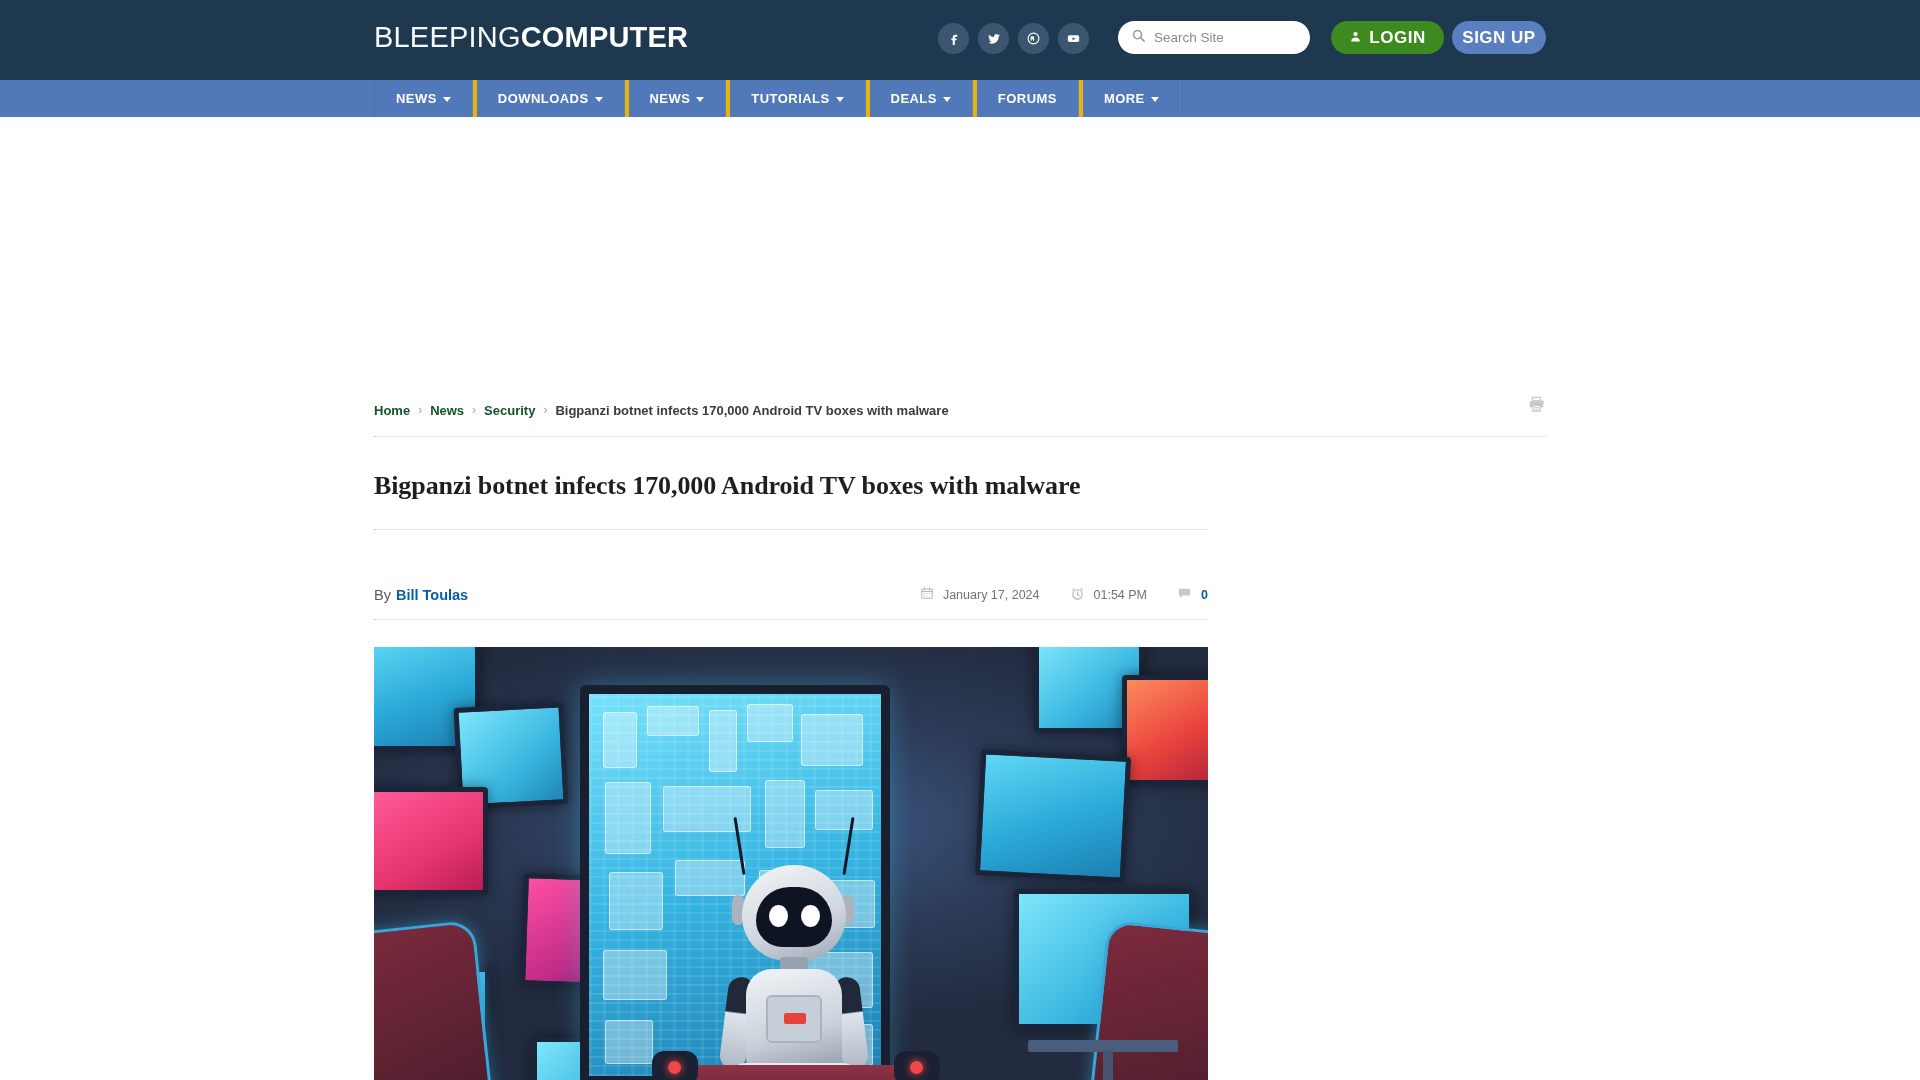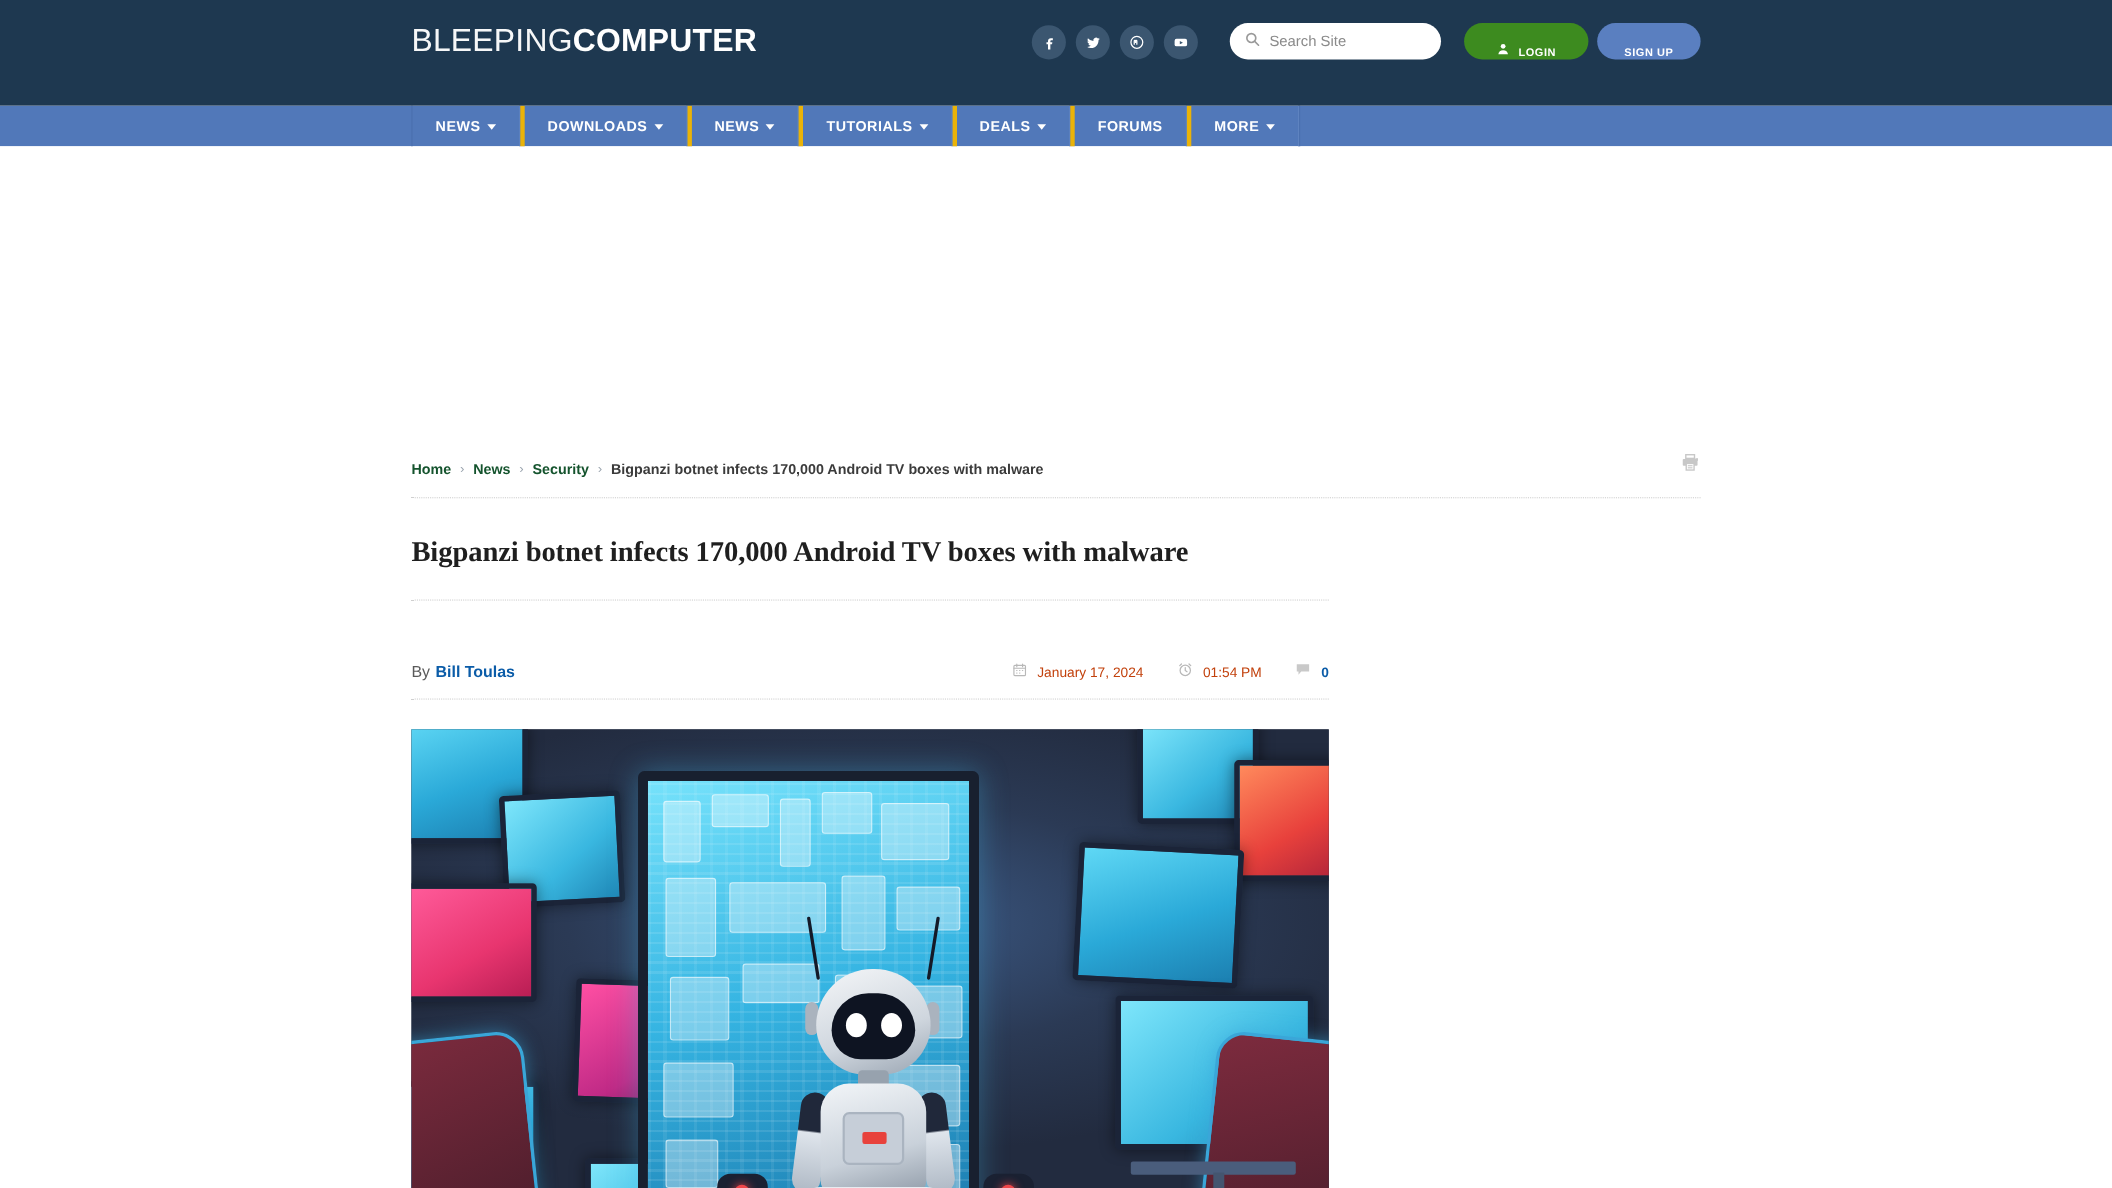--- a/index.html
+++ b/index.html
@@ -5,21 +5,21 @@
   * { box-sizing: border-box; margin: 0; padding: 0; }
   html, body {
     width: 1920px; height: 1080px;
     background: #ffffff;
     font-family: "Liberation Sans", sans-serif;
     overflow: hidden;
   }
 
   
   .topbar {
-    height: 96px;
+    height: 80px;
     background: #1e3850;
     display: flex;
     align-items: center;
     position: relative;
   }
   .brand {
     position: absolute;
     left: 374px;
     top: 21px;
     font-size: 29px;
@@ -64,23 +64,23 @@
     background: transparent;
     width: 100%;
     font-family: "Liberation Sans", sans-serif;
   }
   .searchbox input::placeholder { color: #8a8a8a; }
 
   .btn-login, .btn-signup {
     position: absolute; top: 21px;
     height: 33px;
     border-radius: 17px;
-    display: flex; align-items: flex-end; justify-content: center;
+    display: flex; align-items: center; justify-content: center;
     color: #fff;
-    font-size: 10px;
+    font-size: 17px;
     font-weight: 700;
     letter-spacing: .5px;
     cursor: pointer;
     border: 0;
     font-family: "Liberation Sans", sans-serif;
   }
   .btn-login  { left: 1331px; width: 113px; background: #3d8b1f; gap: 7px; }
   .btn-signup { left: 1452px; width: 94px;  background: #5a7fc0; }
 
   
@@ -170,21 +170,21 @@
     margin-top: 52px;
     height: 26px;
   }
   .by-label { font-size: 14.5px; color: #5a5a5a; }
   .by-author {
     font-size: 14.5px; color: #0b5ca8; font-weight: 700;
     margin-left: 5px; cursor: pointer;
   }
   .meta { margin-left: auto; display: flex; align-items: center; gap: 30px; }
   .meta-item { display: flex; align-items: center; gap: 9px; }
-  .meta-text { font-size: 12.5px; color: #c2410c; }
+  .meta-text { font-size: 12.5px; color: #737373; }
   .meta-count { font-size: 12.5px; color: #0b5ca8; font-weight: 700; cursor: pointer; }
 
   
   .hero {
     width: 834px;
     height: 465px;
     margin-top: 27px;
     position: relative;
     overflow: hidden;
     background: #2a3448;

